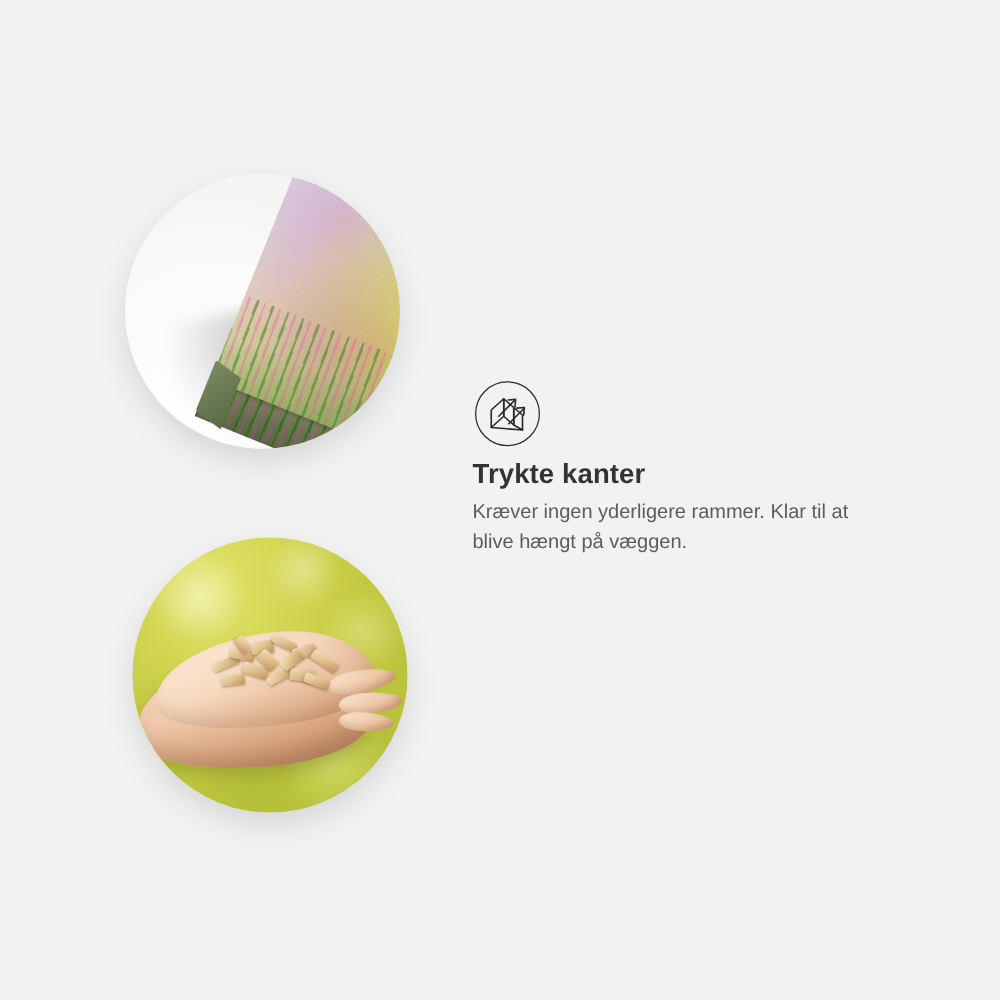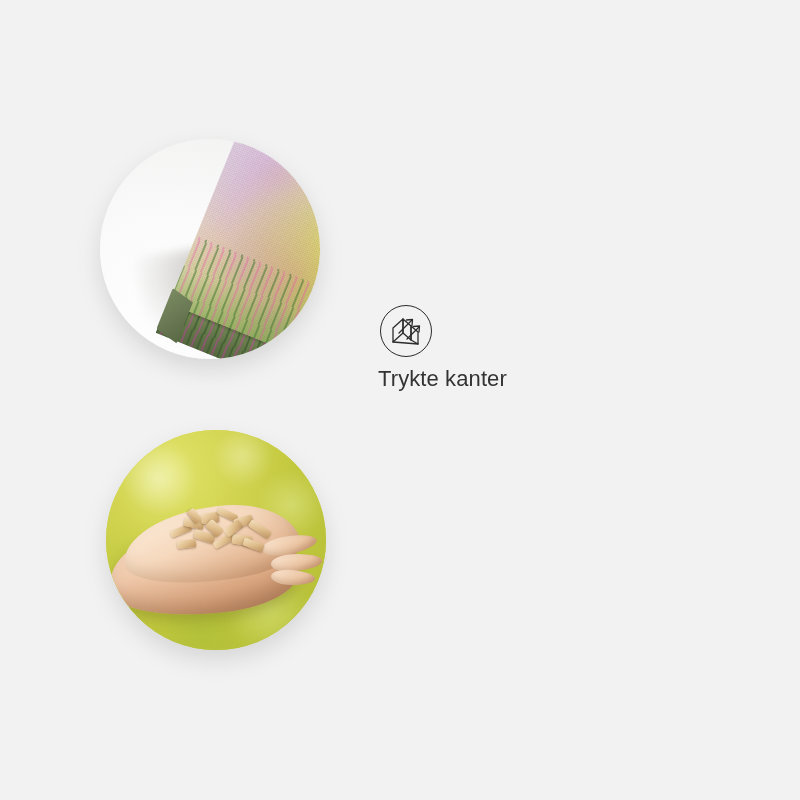--- a/index.html
+++ b/index.html
@@ -225,21 +225,21 @@
 
   
   .text-col {
     position: absolute;
     left: 378px;
   }
   .text-1 { top: 236px; width: 380px; }
 
   .feature-title {
     font-size: 22px;
-    font-weight: 400;
+    font-weight: 700;
     color: #333333;
     letter-spacing: .1px;
     margin: 0 0 7px 0;
     line-height: 1.15;
   }
   .feature-desc {
     font-size: 16px;
     color: #5c5c5c;
     line-height: 1.46;
     margin: 0;
@@ -279,20 +279,22 @@
 
         <path d="M18 27 L31 14"></path>
         <path d="M25.5 14 L31.5 13.5 L31 19.5"></path>
         <path d="M26 33 L38 21"></path>
         <path d="M32.5 20.5 L38.5 20 L38 26"></path>
       </svg>
     </div>
 
     <div class="text-col text-1">
       <h3 class="feature-title">Trykte kanter</h3>
+      <p class="feature-desc">Kræver ingen yderligere rammer.  Klar til at
+blive hængt på væggen.</p>
     </div>
   </div>
 
   <div class="feature feature-2">
 
     <div class="photo-wrap photo-2">
       <div class="photo">
         <div class="eco-scene">
           <div class="eco-bokeh"></div>
           <div class="hands">

